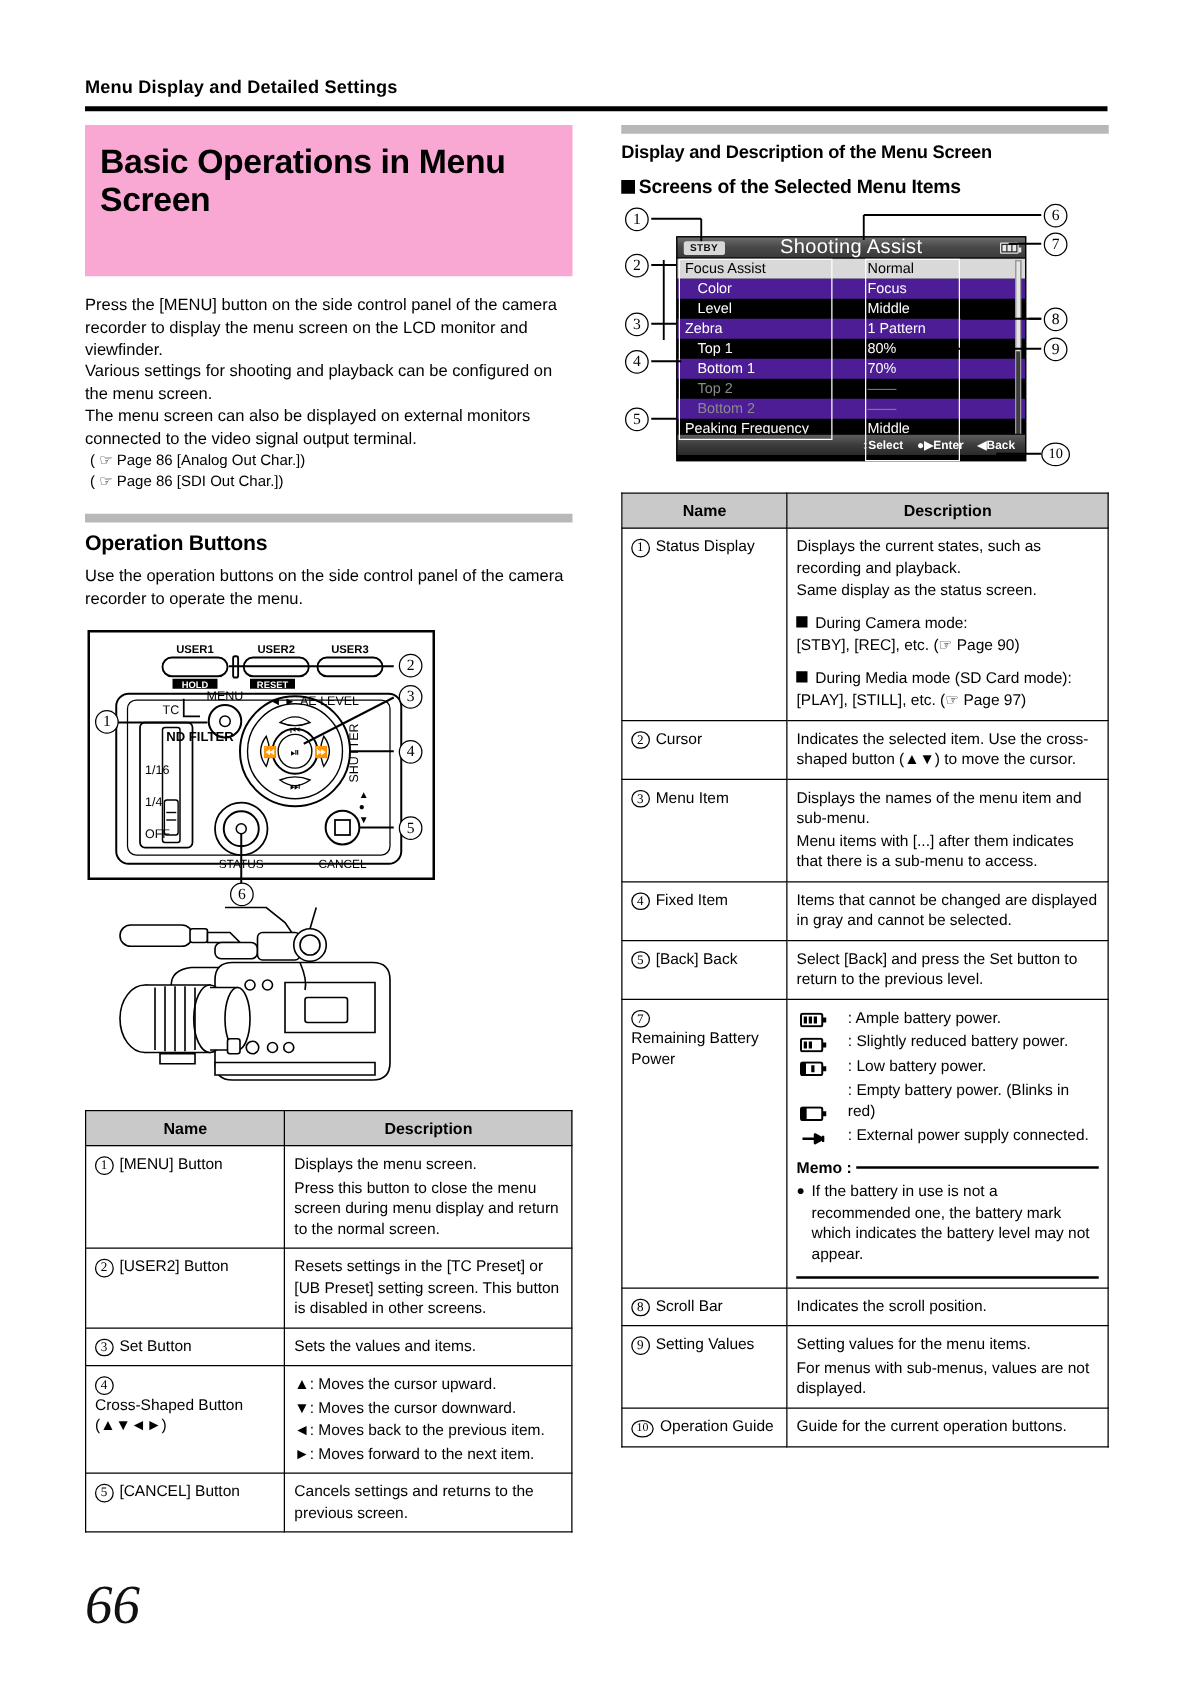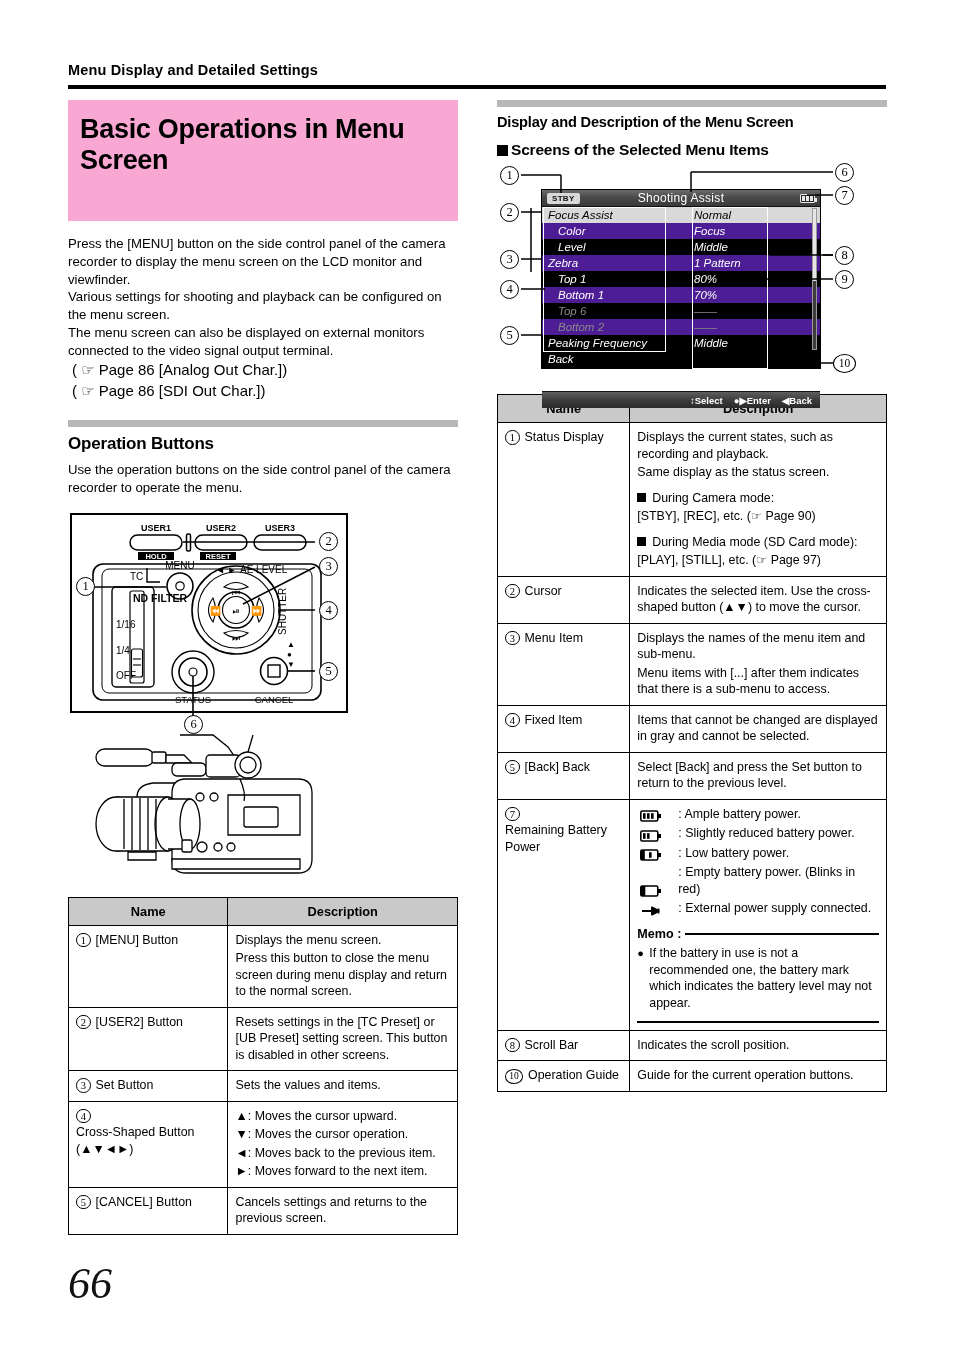--- a/index.html
+++ b/index.html
@@ -33,21 +33,21 @@
   }
   .chapter-title {
     font-size:27px; font-weight:bold; line-height:1.16; letter-spacing:-0.3px;
   }
 
   
   .body-p {
     font-size:13.2px; line-height:1.36; margin:0 0 0 0;
   }
   .body-p + .body-p { margin-top:0; }
-  .ref-line { font-size:15px; line-height:1.38; padding-left:4px; }
+  .ref-line { font-size:12px; line-height:1.38; padding-left:4px; }
 
   
   .sec-bar { height:7px; background:#b8b8b8; margin:18px 0 7px 0; }
   .sec-title { font-size:17px; font-weight:bold; margin-bottom:7px; letter-spacing:-0.2px; }
   .sec-title.small { font-size:14.6px; line-height:1.18; }
   .subsec-title { font-size:15.5px; font-weight:bold; margin:10px 0 4px 0; letter-spacing:-0.2px; }
   .sq { display:inline-block; width:11px; height:11px; background:#000; margin-right:3px; vertical-align:-1px; }
 
   
   .panel-fig { position:relative; width:390px; height:390px; margin-top:10px; }
@@ -112,32 +112,32 @@
     position:relative; height:17px;
     background:linear-gradient(to bottom,#6d6d6d 0%,#4a4a4a 45%,#3a3a3a 100%);
     display:flex; align-items:center; border-bottom:1px solid #111;
   }
   .stby {
     margin-left:5px; background:#d8d8d8; color:#111; font-size:8px; font-weight:bold;
     padding:1px 5px 1px 5px; border-radius:2px; letter-spacing:0.3px;
   }
   .lcd-title {
     position:absolute; left:0; right:0; text-align:center; color:#fff;
-    font-size:12px; letter-spacing:0.3px;
+    font-size:16px; letter-spacing:0.3px;
   }
   .batt-mini {
     position:absolute; right:5px; top:4px; width:15px; height:9px;
     border:1.3px solid #e8e8e8; border-radius:1px; display:flex; align-items:center;
     padding:1px; gap:1px; background:#2a2a2a;
   }
   .batt-mini i { display:block; width:3px; height:100%; background:#e8e8e8; }
   .batt-mini:after {
     content:""; position:absolute; right:-3px; top:2.5px; width:2px; height:4px; background:#e8e8e8;
   }
-  .lcd-body { position:relative; height:184px;font-style:italic; }
+  .lcd-body { position:relative; height:140px; }
   .mrow {
     position:relative; height:16px; display:flex; align-items:center; color:#fff;
   }
   .mrow.alt { background:#4c1d95; }
   .mrow.cursor { background:#d9d9d9; color:#000; }
   .mrow.cursor .mval { color:#000; }
   .mlabel { position:absolute; left:6px; font-size:11.5px; white-space:nowrap; }
   .mlabel.ind { left:16px; }
   .mlabel.fixed { color:#8a8a8a; }
   .mval { position:absolute; left:152px; font-size:11.5px; color:#fff; white-space:nowrap; }
@@ -366,21 +366,21 @@
           <td>
             <p class="p-blk">Sets the values and items.</p>
           </td>
         </tr>
         <tr>
           <td>
             <span class="rnum">4</span><span class="nm-txt">Cross-Shaped Button (▲▼◄►)</span>
           </td>
           <td>
             <p class="p-blk">▲: Moves the cursor upward.</p>
-            <p class="p-blk">▼: Moves the cursor operation.</p>
+            <p class="p-blk">▼: Moves the cursor downward.</p>
             <p class="p-blk">◄: Moves back to the previous item.</p>
             <p class="p-blk">►: Moves forward to the next item.</p>
           </td>
         </tr>
         <tr>
           <td>
             <span class="rnum">5</span><span class="nm-txt">[CANCEL] Button</span>
           </td>
           <td>
             <p class="p-blk">Cancels settings and returns to the previous screen.</p>
@@ -431,21 +431,21 @@
           </div>
           <div class="mrow">
             <span class="mlabel ind">Top 1</span>
             <span class="mval">80%</span>
           </div>
           <div class="mrow alt">
             <span class="mlabel ind">Bottom 1</span>
             <span class="mval">70%</span>
           </div>
           <div class="mrow">
-            <span class="mlabel ind fixed">Top 6</span>
+            <span class="mlabel ind fixed">Top 2</span>
             <span class="mval fixed">——</span>
           </div>
           <div class="mrow alt">
             <span class="mlabel ind fixed">Bottom 2</span>
             <span class="mval fixed">——</span>
           </div>
           <div class="mrow">
             <span class="mlabel">Peaking Frequency</span>
             <span class="mval">Middle</span>
           </div>
@@ -638,20 +638,29 @@
 
         <tr>
           <td>
             <span class="rnum">8</span><span class="nm-txt">Scroll Bar</span>
           </td>
           <td>
             <p class="p-blk">Indicates the scroll position.</p>
           </td>
         </tr>
 
+        <tr>
+          <td>
+            <span class="rnum">9</span><span class="nm-txt">Setting Values</span>
+          </td>
+          <td>
+            <p class="p-blk">Setting values for the menu items.</p>
+            <p class="p-blk">For menus with sub-menus, values are not displayed.</p>
+          </td>
+        </tr>
 
         <tr>
           <td>
             <span class="rnum n10">10</span><span class="nm-txt">Operation Guide</span>
           </td>
           <td>
             <p class="p-blk">Guide for the current operation buttons.</p>
           </td>
         </tr>
       </tbody>

